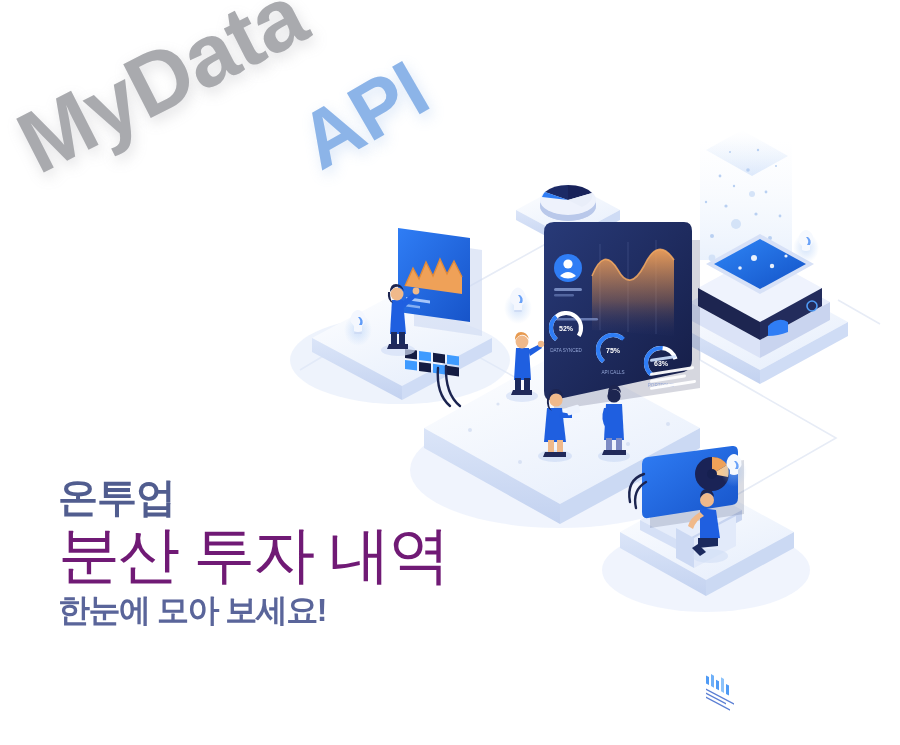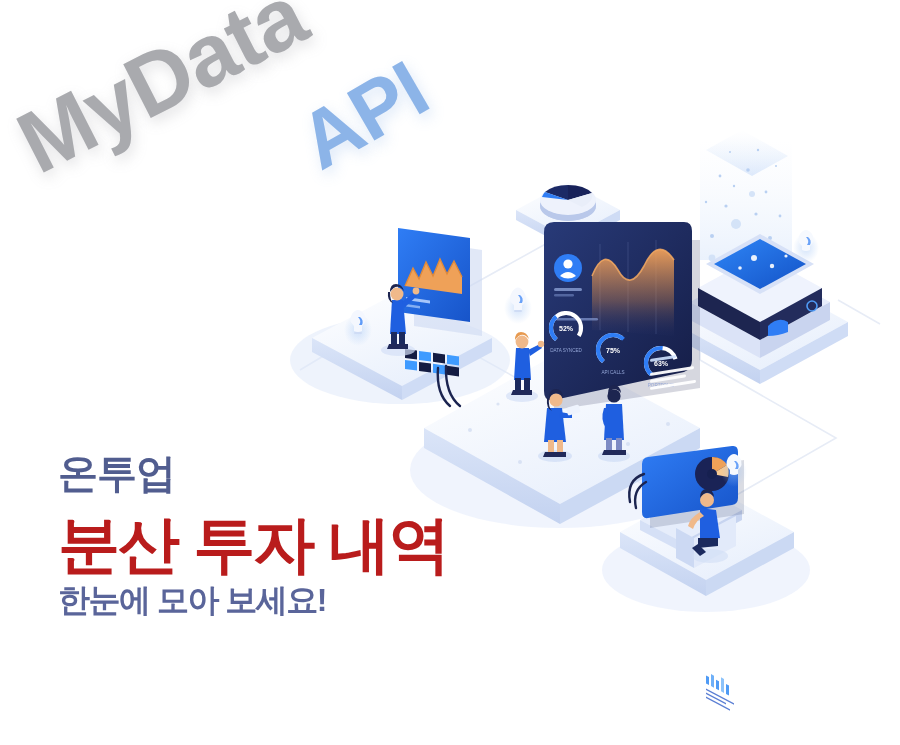--- a/index.html
+++ b/index.html
@@ -40,27 +40,28 @@
   #headline{
     position:absolute;
     left:58px;top:452px;
     z-index:40;
   }
   #hl-kicker{
     font-size:40px;font-weight:bold;
     color:#515d8f;
     line-height:1.05;
     letter-spacing:-1px;
+    margin-top:24px;
   }
   #hl-main{
-    font-size:62px;font-weight:bold;
-    color:#b91c1c;
+    font-size:62px;font-weight:normal;
+    color:#701a75;
     line-height:1.12;
     letter-spacing:-2px;
-    margin-top:16px;
+    margin-top:2px;
   }
   #hl-sub{
     font-size:32px;font-weight:bold;
     color:#5a659a;
     line-height:1.12;
     letter-spacing:-1.5px;
     margin-top:4px;
   }
   
   #stage{position:absolute;left:0;top:0;width:900px;height:745px;}

